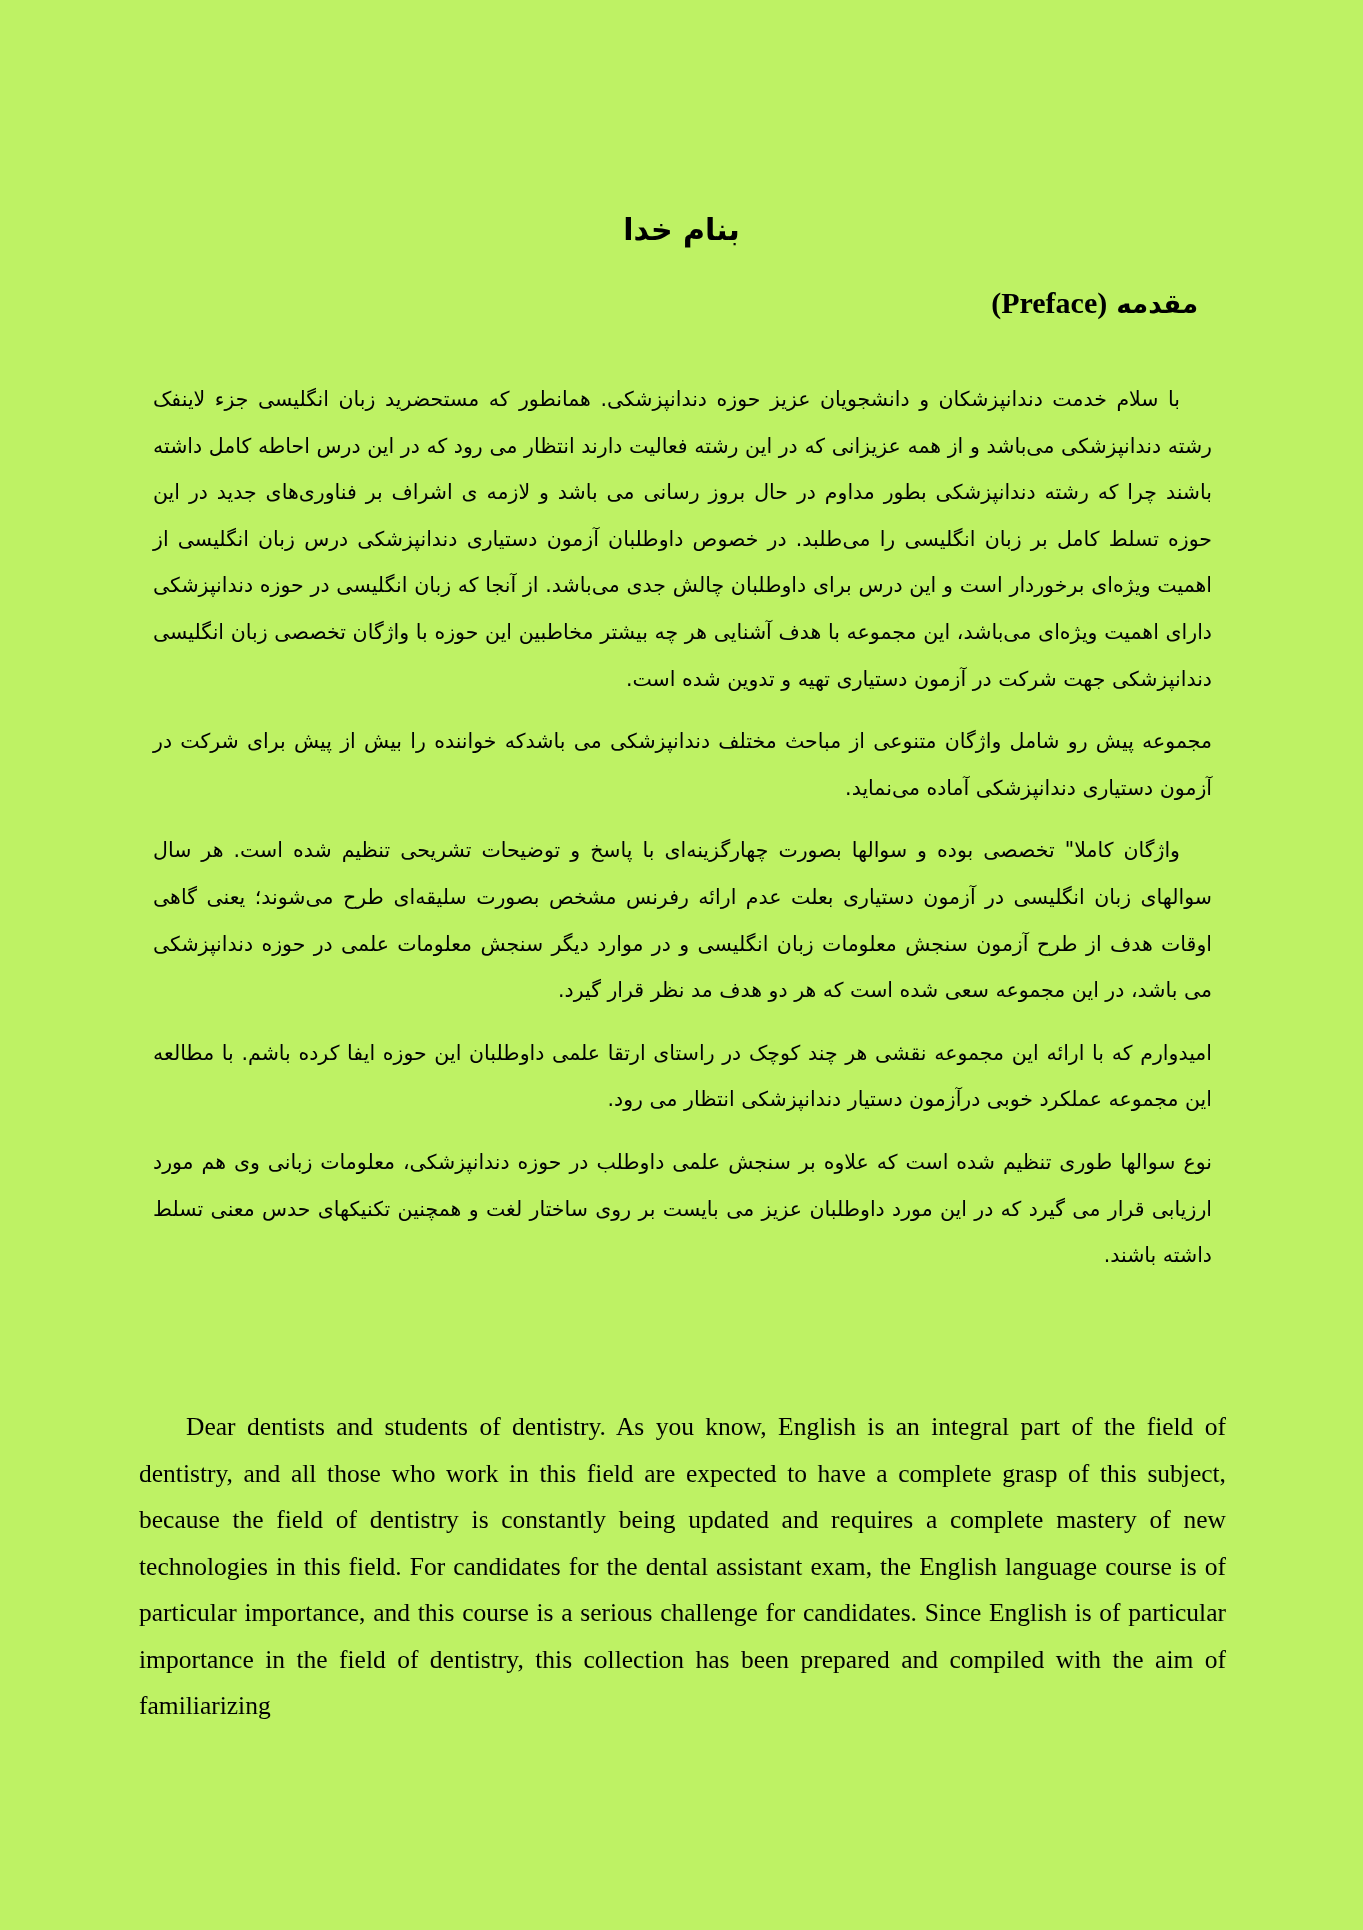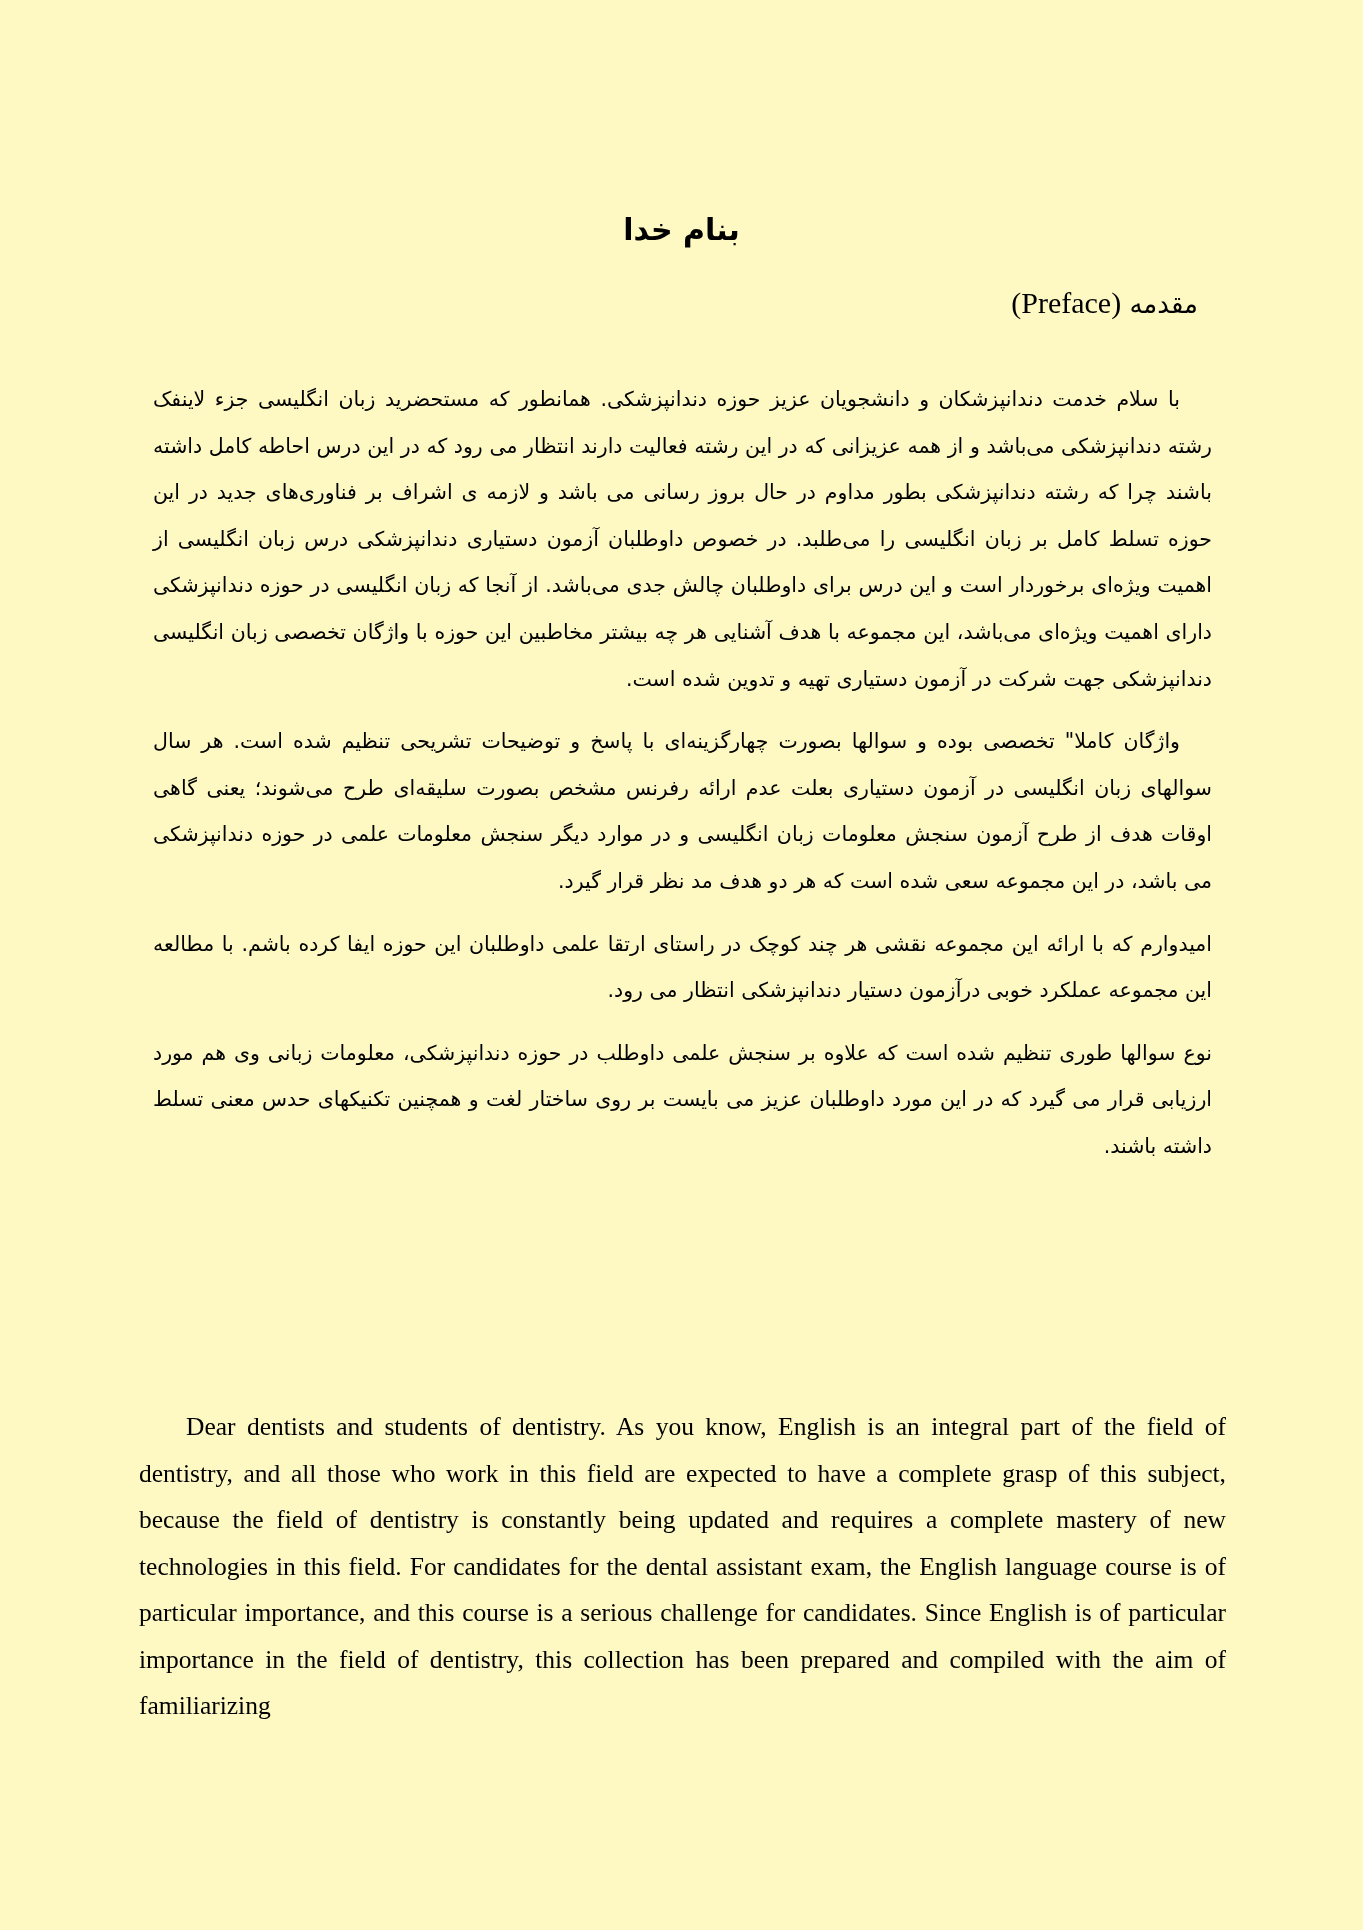--- a/index.html
+++ b/index.html
@@ -1,25 +1,25 @@
 <!DOCTYPE html>
 <html><head>
 <meta charset="utf-8">
 <style>
   html, body { margin: 0; padding: 0; background: #ffffff; }
   body { width: 1363px; height: 1930px; position: relative; overflow: hidden; color: #000; }
-  .page { position: absolute; left: 0; top: 0; width: 1363px; height: 1930px; background: #fef9c3; }
+  .page { position: absolute; left: 0; top: 0; width: 1363px; height: 1930px; background: #bef264; }
   .title {
     position: absolute; left: 0; width: 1363px; top: 205px; text-align: center;
     font-family: "DejaVu Sans", sans-serif; font-weight: bold; font-size: 30px; line-height: 50px;
     direction: rtl;
   }
   .heading {
     position: absolute; right: 165px; top: 278px; text-align: right;
-    font-family: "DejaVu Sans", sans-serif; font-weight: normal; font-size: 26px; line-height: 50px;
+    font-family: "DejaVu Sans", sans-serif; font-weight: bold; font-size: 26px; line-height: 50px;
     direction: rtl;
     margin-left: 48px;
   }
   .heading .en { font-family: "Liberation Serif", serif; font-size: 30px; }
   .fa-body {
     position: absolute; left: 137px; width: 1091px; top: 360px;
     font-family: "DejaVu Sans", sans-serif; font-size: 20.5px; line-height: 46.6px;
     direction: rtl; text-align: justify;
   }
   .fa-body p { margin: 16px; text-indent: 0; }
@@ -38,20 +38,21 @@
 <div class="page">
   <div class="title">بنام خدا</div>
 
   <div class="heading">
     <span>مقدمه</span>
     <span class="en">(Preface)</span>
   </div>
 
   <div class="fa-body">
     <p class="ind">با سلام خدمت دندانپزشکان و دانشجویان عزیز حوزه دندانپزشکی. همانطور که مستحضرید زبان انگلیسی جزء لاینفک رشته دندانپزشکی می‌باشد و از همه عزیزانی که در این رشته فعالیت دارند انتظار می رود که در این درس احاطه کامل داشته باشند چرا که رشته دندانپزشکی بطور مداوم در حال بروز رسانی می باشد و لازمه ی اشراف بر فناوری‌های جدید در این حوزه تسلط کامل بر زبان انگلیسی را می‌طلبد. در خصوص داوطلبان آزمون دستیاری دندانپزشکی درس زبان انگلیسی از اهمیت ویژه‌ای برخوردار است و این درس برای داوطلبان چالش جدی می‌باشد. از آنجا که زبان انگلیسی در حوزه دندانپزشکی دارای اهمیت ویژه‌ای می‌باشد، این مجموعه با هدف آشنایی هر چه بیشتر مخاطبین این حوزه با واژگان تخصصی زبان انگلیسی دندانپزشکی جهت شرکت در آزمون دستیاری تهیه و تدوین شده است.</p>
+    <p class="noind">مجموعه پیش رو شامل واژگان متنوعی از مباحث مختلف دندانپزشکی می باشدکه خواننده را بیش از پیش برای شرکت در آزمون دستیاری دندانپزشکی آماده می‌نماید.</p>
     <p class="ind">واژگان کاملا" تخصصی بوده و سوالها بصورت چهارگزینه‌ای با پاسخ و توضیحات تشریحی تنظیم شده است. هر سال سوالهای زبان انگلیسی در آزمون دستیاری بعلت عدم ارائه رفرنس مشخص بصورت سلیقه‌ای طرح می‌شوند؛ یعنی گاهی اوقات هدف از طرح آزمون سنجش معلومات زبان انگلیسی و در موارد دیگر سنجش معلومات علمی در حوزه دندانپزشکی می باشد، در این مجموعه سعی شده است که هر دو هدف مد نظر قرار گیرد.</p>
     <p class="noind">امیدوارم که با ارائه این مجموعه نقشی هر چند کوچک در راستای ارتقا علمی داوطلبان این حوزه ایفا کرده باشم. با مطالعه این مجموعه عملکرد خوبی درآزمون دستیار دندانپزشکی انتظار می رود.</p>
     <p class="noind">نوع سوالها طوری تنظیم شده است که علاوه بر سنجش علمی داوطلب در حوزه دندانپزشکی، معلومات زبانی وی هم مورد ارزیابی قرار می گیرد که در این مورد داوطلبان عزیز می بایست بر روی ساختار لغت و همچنین تکنیکهای حدس معنی تسلط داشته باشند.</p>
   </div>
 
   <div class="en-body">
     <p>Dear dentists and students of dentistry. As you know, English is an integral part of the field of dentistry, and all those who work in this field are expected to have a complete grasp of this subject, because the field of dentistry is constantly being updated and re­quires a complete mastery of new technologies in this field. For candidates for the dental assistant exam, the English language course is of particular importance, and this course is a serious challenge for candidates. Since English is of particular importance in the field of dentistry, this collection has been prepared and compiled with the aim of familiarizing</p>
   </div>
 </div>
 

